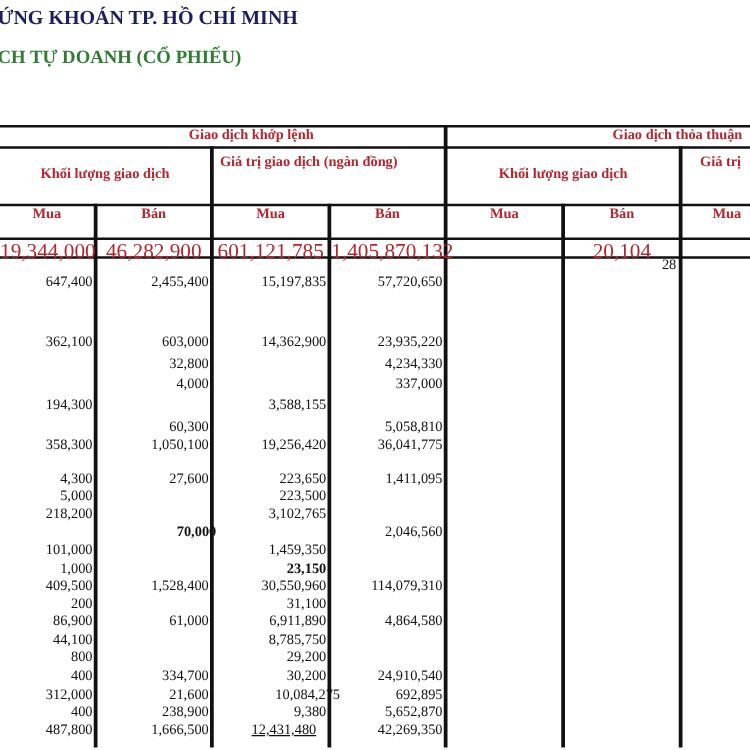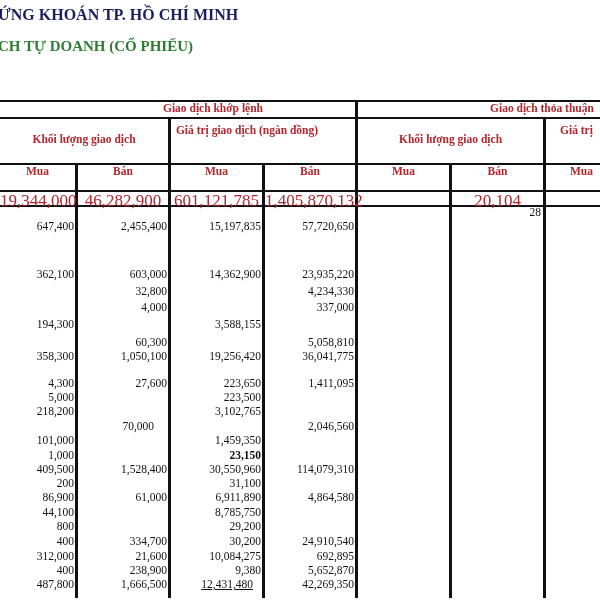--- a/index.html
+++ b/index.html
@@ -30,21 +30,21 @@
   <div class="hline" style="left:0; top:205px; width:600px;"></div>
 
   <div class="vline" style="left:75px; top:163px; height:435px;"></div>
   <div class="vline" style="left:168px; top:117px; height:481px;"></div>
   <div class="vline" style="left:262px; top:163px; height:435px;"></div>
   <div class="vline" style="left:355px; top:100px; height:498px;"></div>
   <div class="vline" style="left:449px; top:163px; height:435px;"></div>
   <div class="vline" style="left:543px; top:117px; height:481px;"></div>
 </div>
 
-<div class="hdr" style="left:12px; width:402px; top:102px;">Giao dịch khớp lệnh</div>
+<div class="hdr" style="left:0; width:402px; top:102px;">Giao dịch khớp lệnh</div>
 <div class="hdr" style="left:440px; width:170px; top:102px; text-align:left; padding-left:50px;">Giao dịch thỏa thuận</div>
 <div class="hdr" style="left:0; width:168px; top:133px;">Khối lượng giao dịch</div>
 <div class="hdr" style="left:171px; width:152px; top:124px;">Giá trị giao dịch (ngàn đồng)</div>
 <div class="hdr" style="left:358px; width:185px; top:133px;">Khối lượng giao dịch</div>
 <div class="hdr" style="left:560px; width:60px; top:124px; text-align:left;">Giá trị</div>
 
 <div class="hdr" style="left:0; width:75px; top:165px;">Mua</div>
 <div class="hdr" style="left:78px; width:90px; top:165px;">Bán</div>
 <div class="hdr" style="left:171px; width:91px; top:165px;">Mua</div>
 <div class="hdr" style="left:265px; width:90px; top:165px;">Bán</div>
@@ -118,21 +118,21 @@
       <div class="cell" style="top: 391px; left: 264px; width: 90px;"></div>
     </div>
     <div>
       <div class="cell" style="top: 405px; left: -16px; width: 90px;">218,200</div>
       <div class="cell" style="top: 405px; left: 77px; width: 90px;"></div>
       <div class="cell" style="top: 405px; left: 171px; width: 90px;">3,102,765</div>
       <div class="cell" style="top: 405px; left: 264px; width: 90px;"></div>
     </div>
     <div>
       <div class="cell" style="top: 420px; left: -16px; width: 90px;"></div>
-      <div class="cell" style="top: 420px; left: 64px; width: 90px;">70,000</div>
+      <div class="cell" style="top: 420px; left: 83px; width: 90px; font-weight: bold;">70,000</div>
       <div class="cell" style="top: 420px; left: 171px; width: 90px;"></div>
       <div class="cell" style="top: 420px; left: 264px; width: 90px;">2,046,560</div>
     </div>
     <div>
       <div class="cell" style="top: 434px; left: -16px; width: 90px;">101,000</div>
       <div class="cell" style="top: 434px; left: 77px; width: 90px;"></div>
       <div class="cell" style="top: 434px; left: 171px; width: 90px;">1,459,350</div>
       <div class="cell" style="top: 434px; left: 264px; width: 90px;"></div>
     </div>
     <div>
@@ -173,21 +173,21 @@
     </div>
     <div>
       <div class="cell" style="top: 535px; left: -16px; width: 90px;">400</div>
       <div class="cell" style="top: 535px; left: 77px; width: 90px;">334,700</div>
       <div class="cell" style="top: 535px; left: 171px; width: 90px;">30,200</div>
       <div class="cell" style="top: 535px; left: 264px; width: 90px;">24,910,540</div>
     </div>
     <div>
       <div class="cell" style="top: 550px; left: -16px; width: 90px;">312,000</div>
       <div class="cell" style="top: 550px; left: 77px; width: 90px;">21,600</div>
-      <div class="cell" style="top: 550px; left: 171px; width: 90px;">10,084,275</div>
+      <div class="cell" style="top: 550px; left: 182px; width: 90px;">10,084,275</div>
       <div class="cell" style="top: 550px; left: 264px; width: 90px;">692,895</div>
     </div>
     <div>
       <div class="cell" style="top: 564px; left: -16px; width: 90px;">400</div>
       <div class="cell" style="top: 564px; left: 77px; width: 90px;">238,900</div>
       <div class="cell" style="top: 564px; left: 171px; width: 90px;">9,380</div>
       <div class="cell" style="top: 564px; left: 264px; width: 90px;">5,652,870</div>
     </div>
     <div>
       <div class="cell" style="top: 578px; left: -16px; width: 90px;">487,800</div>

